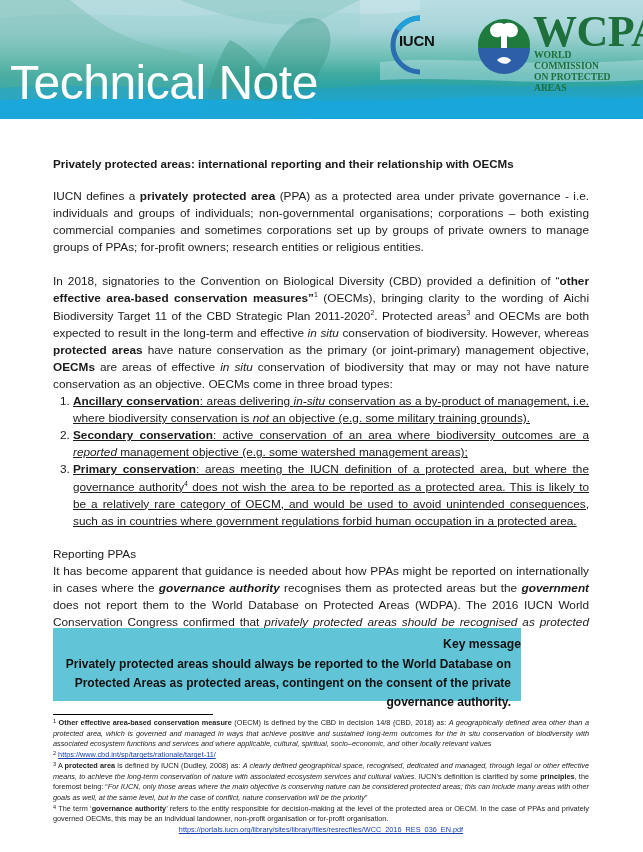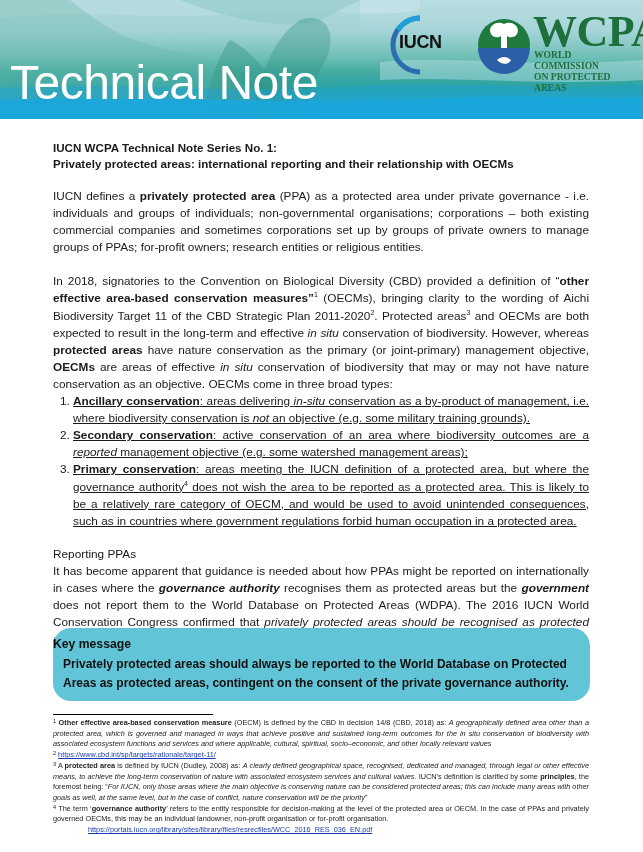--- a/index.html
+++ b/index.html
@@ -18,21 +18,21 @@
     position: absolute; left: 10px; top: 55px;
     font-family: "Liberation Sans", sans-serif; font-weight: 300;
     font-size: 48px; letter-spacing: -0.5px; color: #ffffff;
   }
   .issn {
     position: absolute; right: 12px; top: 96px;
     font-size: 11.2px; color: #ffffff; letter-spacing: -0.1px;
   }
   .logo-iucn { position: absolute; left: 386px; top: 14px; width: 64px; height: 60px; }
   .logo-iucn .iucn-text {
-    position: absolute; left: 13px; top: 18px; font-weight: 700; font-size: 18px; color: #111;
+    position: absolute; left: 13px; top: 18px; font-weight: 700; font-size: 15px; color: #111;
     letter-spacing: -0.3px;
   }
   .logo-wcpa { position: absolute; left: 477px; top: 14px; width: 160px; height: 60px; }
   .wcpa-text { position: absolute; left: 56px; top: 0px; font-family: "Liberation Serif", serif; font-weight: 700;
     font-size: 44px; color: #1f6f3c; letter-spacing: -0.5px; line-height: 36px; }
   .wcpa-sub { position: absolute; left: 57px; top: 35px; font-family: "Liberation Serif", serif; font-weight: 700;
     font-size: 9.6px; color: #1f6f3c; line-height: 11px; letter-spacing: 0px; }
 
   
   .content {
@@ -43,22 +43,22 @@
   .series-title { font-weight: 700; font-size: 11.6px; line-height: 16px; text-align: left; }
   .p1 { margin-top: 16px !important; }
   .p2 { margin-top: 17px !important; }
   ol.types { margin: 0; padding-left: 20px; }
   ol.types li { padding-left: 0; text-decoration: underline; }
   .reporting-h { margin-top: 16px !important; font-weight: 400; text-align: left; }
   sup { font-size: 7px; line-height: 0; vertical-align: 5px; }
   b { font-weight: 700; }
 
   .keybox {
-    position: absolute; left: 53px; top: 628px; width: 537px; height: 73px;
-    background: #62c5d7; text-align: left; color: #111; border-radius: 18px;
+    position: absolute; left: 53px; top: 628px; width: 468px; height: 73px;
+    background: #62c5d7; text-align: right; color: #111;
   }
   .keybox .kh { font-size: 12.2px; font-weight: 700; margin-top: 8px; line-height: 16px; }
   .keybox .km { font-size: 12px; font-weight: 700; line-height: 19px; margin-top: 3px; padding: 0 10px; }
 
   .fn-rule { position: absolute; left: 53px; top: 714px; width: 160px; height: 1px; background: #000; }
   .footnotes {
     position: absolute; left: 53px; top: 718px; width: 536px;
     font-size: 7.3px; line-height: 10.7px; text-align: justify; color: #222;
   }
   .footnotes p { margin: 0; }
@@ -103,21 +103,21 @@
     <div class="wcpa-sub">
       <div>WORLD COMMISSION</div>
       <div>ON PROTECTED AREAS</div>
     </div>
   </div>
 
 </div>
 
 <div class="content">
   <p class="series-title">
-    <span>IUCN WCPA Technical Note Series No. 1:</span><br>
+    <br>
     <span>Privately protected areas: international reporting and their relationship with OECMs</span>
   </p>
 
   <p class="p1"><span>IUCN defines a </span><b>privately protected area</b><span> (PPA) as a protected area under private governance - i.e. individuals and groups of individuals; non-governmental organisations; corporations – both existing commercial companies and sometimes corporations set up by groups of private owners to manage groups of PPAs; for-profit owners; research entities or religious entities.</span></p>
 
   <p class="p2"><span>In 2018, signatories to the Convention on Biological Diversity (CBD) provided a definition of “</span><b>other effective area-based conservation measures</b><b>”</b><sup>1</sup><span> (OECMs), bringing clarity to the wording of Aichi Biodiversity Target 11 of the CBD Strategic Plan 2011-2020</span><sup>2</sup><span>. Protected areas</span><sup>3</sup><span> and OECMs are both expected to result in the long-term and effective </span><i>in situ</i><span> conservation of biodiversity. However, whereas </span><b>protected areas</b><span> have nature conservation as the primary (or joint-primary) management objective, </span><b>OECMs</b><span> are areas of effective </span><i>in situ</i><span> conservation of biodiversity that may or may not have nature conservation as an objective. OECMs come in three broad types:</span></p>
 
   <ol class="types">
     <li><b>Ancillary conservation</b><span>: areas delivering </span><i>in-situ</i><span> conservation as a by-product of management, i.e. where biodiversity conservation is </span><i>not</i><span> an objective (e.g. some military training grounds).</span></li>
     <li><b>Secondary conservation</b><span>: active conservation of an area where biodiversity outcomes are a </span><i>reported</i><span> management objective (e.g. some watershed management areas);</span></li>
@@ -132,14 +132,14 @@
   <div class="kh">Key message</div>
   <div class="km">Privately protected areas should always be reported to the World Database on Protected Areas as protected areas, contingent on the consent of the private governance authority.</div>
 </div>
 
 <div class="fn-rule"></div>
 <div class="footnotes">
   <p><span class="fsup">1</span> <b>Other effective area-based conservation measure</b><span> (OECM) is defined by the CBD in decision 14/8 (CBD, 2018) as: </span><i>A geographically defined area other than a protected area, which is governed and managed in ways that achieve positive and sustained long-term outcomes for the in situ conservation of biodiversity with associated ecosystem functions and services and where applicable, cultural, spiritual, socio–economic, and other locally relevant values</i></p>
   <p><span class="fsup">2</span> <a>https://www.cbd.int/sp/targets/rationale/target-11/</a></p>
   <p><span class="fsup">3</span><span> A </span><b>protected area</b><span> is defined by IUCN (Dudley, 2008) as: </span><i>A clearly defined geographical space, recognised, dedicated and managed, through legal or other effective means, to achieve the long-term conservation of nature with associated ecosystem services and cultural values.</i><span> IUCN’s definition is clarified by some </span><b>principles</b><span>, the foremost being: “</span><i>For IUCN, only those areas where the main objective is conserving nature can be considered protected areas; this can include many areas with other goals as well, at the same level, but in the case of conflict, nature conservation will be the priority</i><span>”</span></p>
   <p><span class="fsup">4</span><span> The term ‘</span><b>governance authority</b><span>’ refers to the entity responsible for decision-making at the level of the protected area or OECM. In the case of PPAs and privately governed OECMs, this may be an individual landowner, non-profit organisation or for-profit organisation.</span></p>
-  <p style="text-align:left;margin-left:35px;"><a>https://portals.iucn.org/library/sites/library/files/resrecfiles/WCC_2016_RES_036_EN.pdf</a></p>
+  <p style="text-align:center;"><a>https://portals.iucn.org/library/sites/library/files/resrecfiles/WCC_2016_RES_036_EN.pdf</a></p>
 </div>
 
 </body></html>

